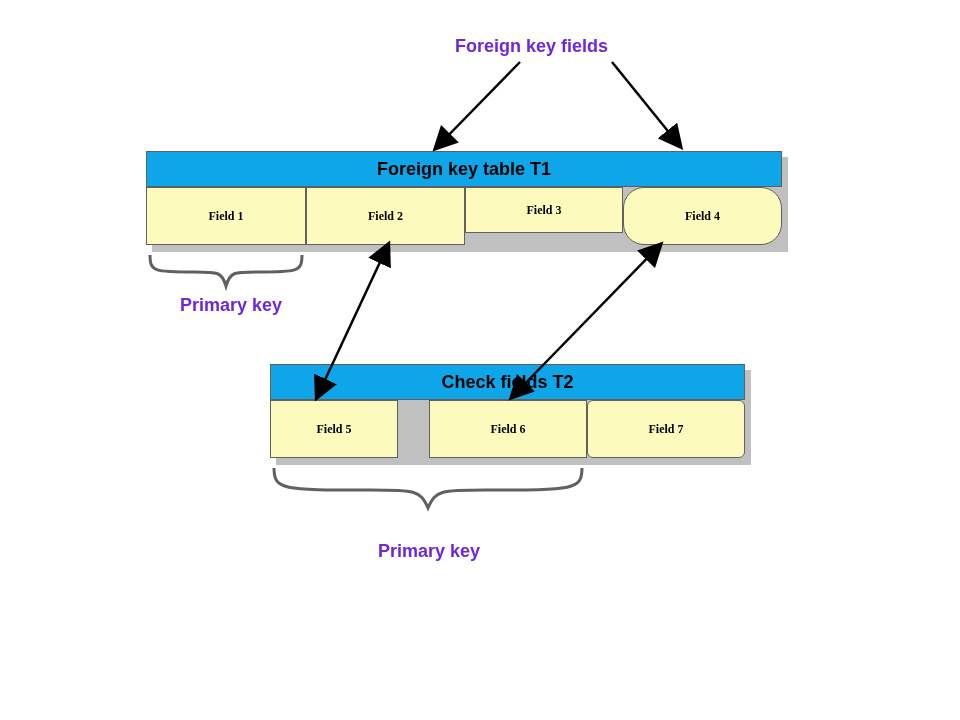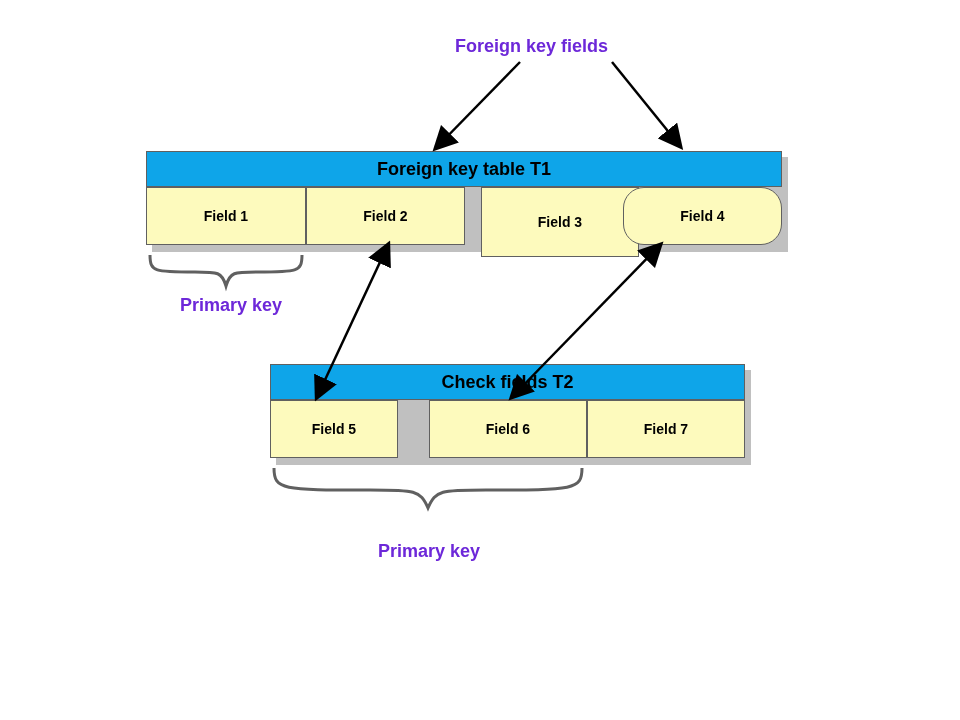--- a/index.html
+++ b/index.html
@@ -34,25 +34,26 @@
     font-weight: bold;
     display: flex;
     align-items: center;
     justify-content: center;
   }
   .field-cell {
     position: absolute;
     background: #fdfabd;
     border: 1px solid #606060;
     text-align: center;
-    font-size: 14px;
+    font-size: 12px;
     font-weight: bold;
     display: flex;
     align-items: center;
     justify-content: center;
+    font-family: Liberation Serif, serif;
   }
   svg.overlay {
     position: absolute;
     left: 0; top: 0;
     width: 960px; height: 720px;
     pointer-events: none;
   }
 </style>
 </head>
 <body>
@@ -66,21 +67,21 @@
   <div class="table-header" style="left:146px; top:151px; width:636px; height:36px;">
     <span>Foreign key table T1</span>
   </div>
 
   <div class="field-cell" style="left:146px; top:187px; width:160px; height:58px;">
     <span>Field 1</span>
   </div>
   <div class="field-cell" style="left:306px; top:187px; width:159px; height:58px;text-align:center;">
     <span>Field 2</span>
   </div>
-  <div class="field-cell" style="left:481px; top:187px; width:158px; height:70px;align-items:center;">
+  <div class="field-cell" style="left:465px; top:187px; width:158px; height:46px;align-items:center;">
     <span>Field 3</span>
   </div>
   <div class="field-cell" style="left:623px; top:187px; width:159px; height:58px;border-radius:21px;">
     <span>Field 4</span>
   </div>
 </div>
 
 <div class="label" style="left:180px; top:295px;">Primary key</div>
 
 <div class="table">
@@ -90,21 +91,21 @@
   <div class="table-header" style="left:270px; top:364px; width:475px; height:36px;">
     <span>Check fields    T2</span>
   </div>
 
   <div class="field-cell" style="left:270px; top:400px; width:128px; height:58px;">
     <span>Field 5</span>
   </div>
   <div class="field-cell" style="left:429px; top:400px; width:158px; height:58px;">
     <span>Field 6</span>
   </div>
-  <div class="field-cell" style="left:587px; top:400px; width:158px; height:58px;">
+  <div class="field-cell" style="left:587px; top:400px; width:158px; height:58px;border-radius:6px;">
     <span>Field 7</span>
   </div>
 </div>
 
 <div class="label" style="left:378px; top:541px;">Primary key</div>
 
 <svg class="overlay">
   <defs>
     <marker id="arrowStart" markerWidth="10" markerHeight="10" refX="2" refY="5" orient="auto">
       <path d="M10,0 L0,5 L10,10 Z" fill="#000"></path>

